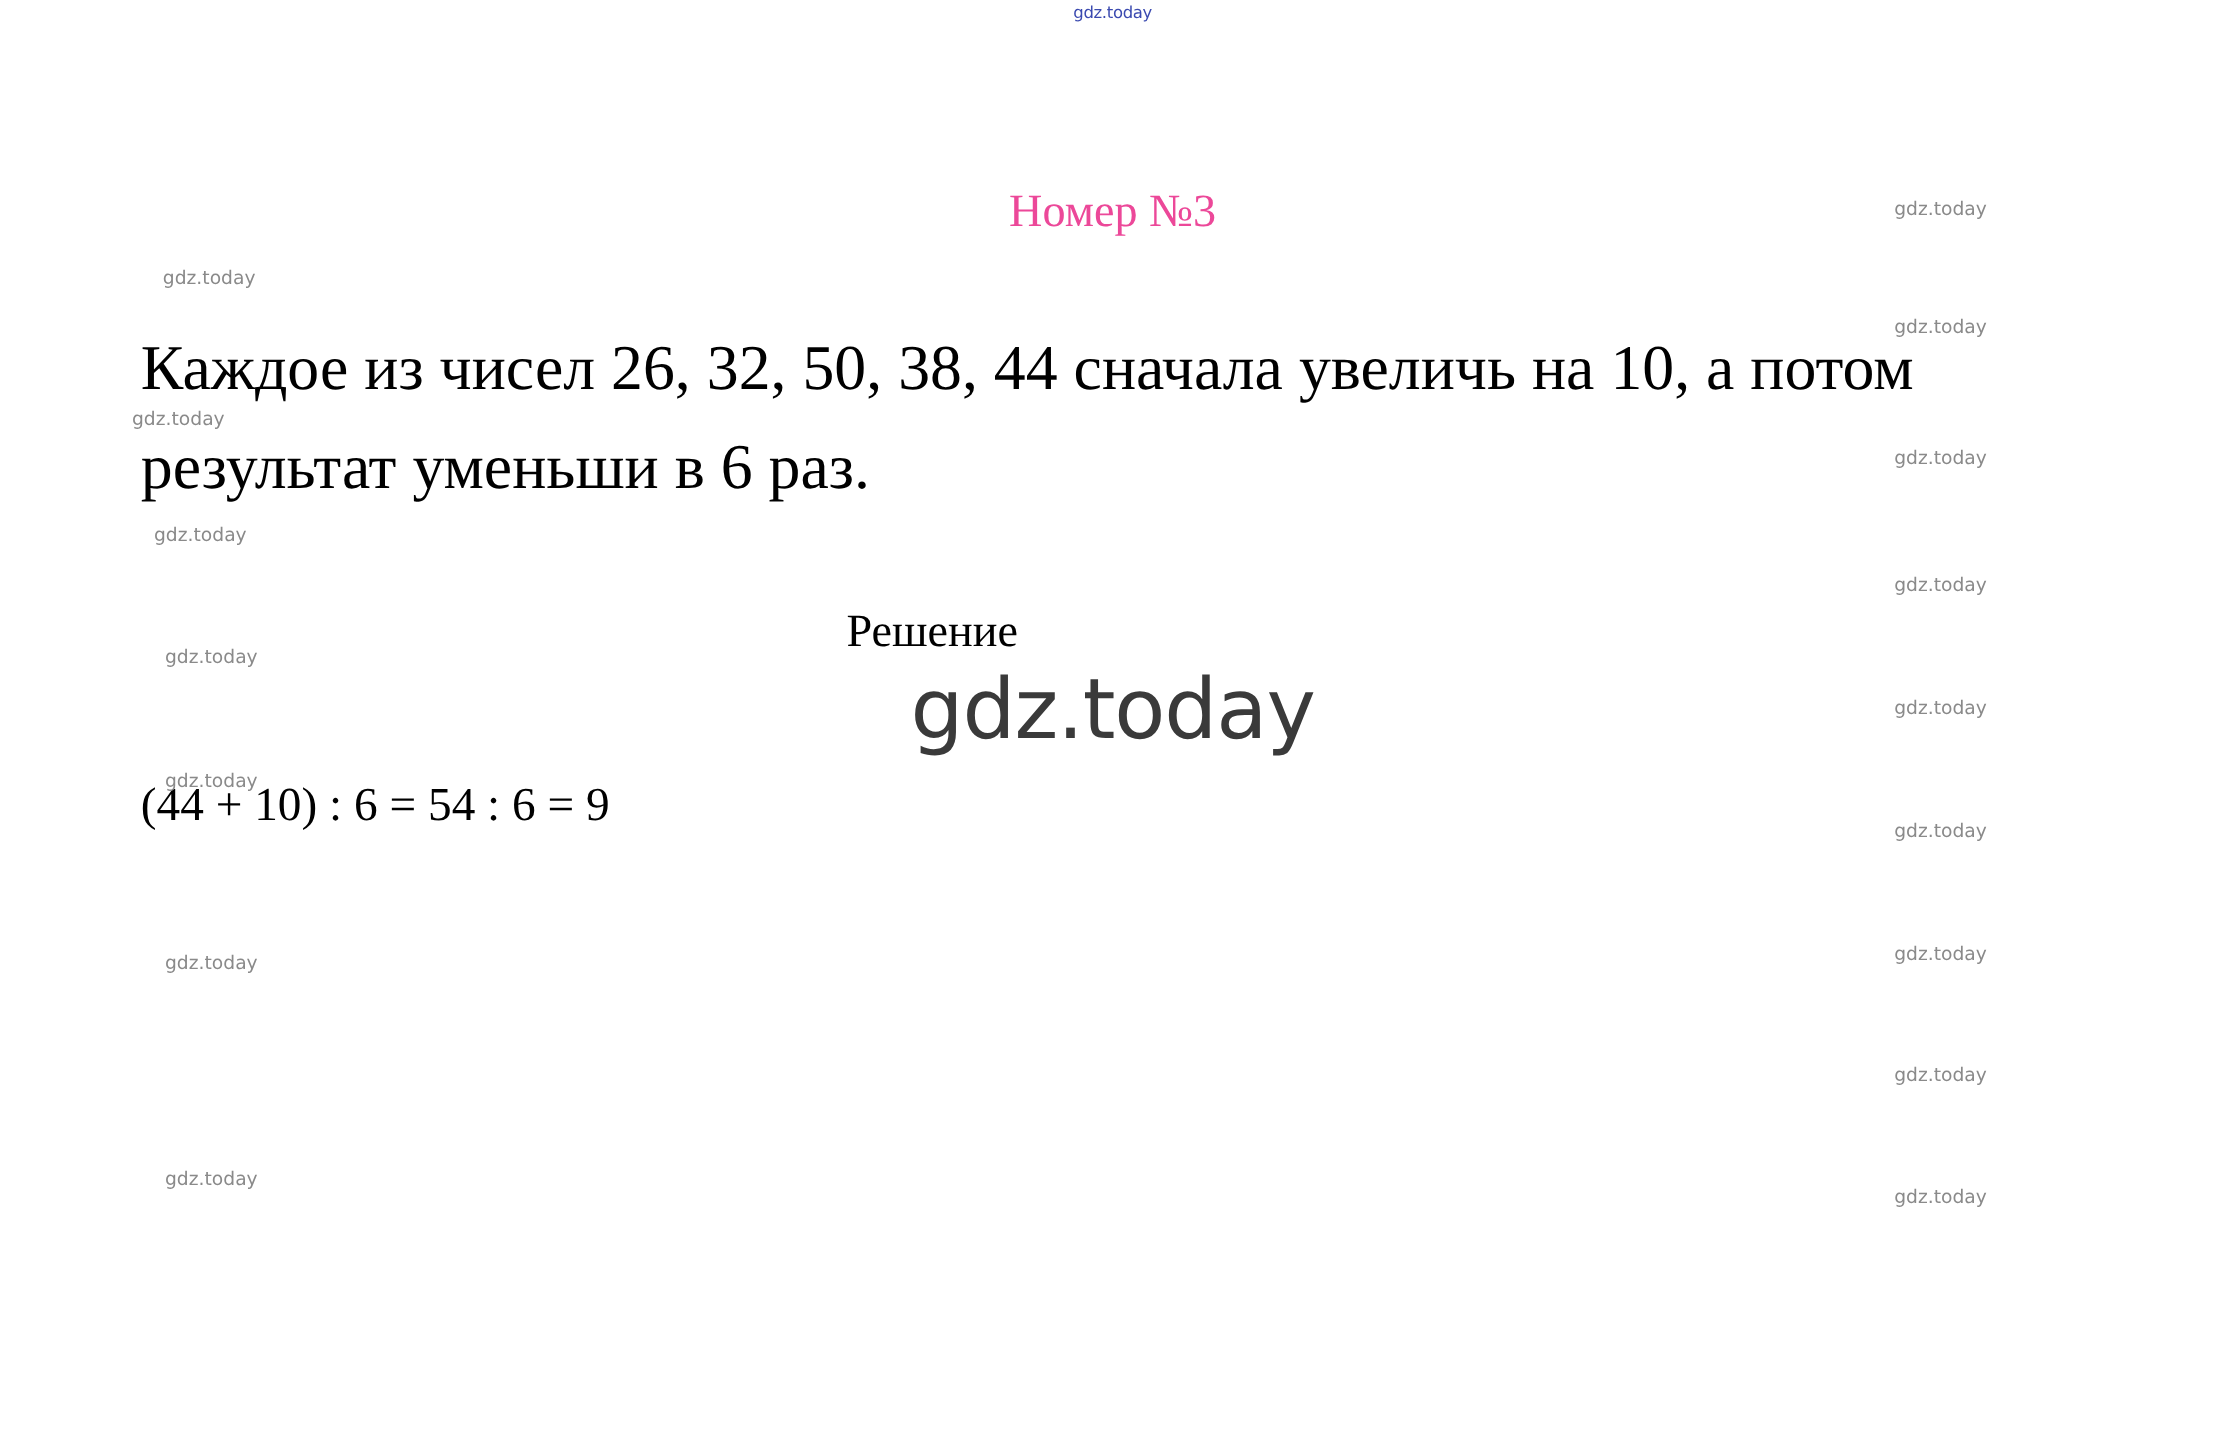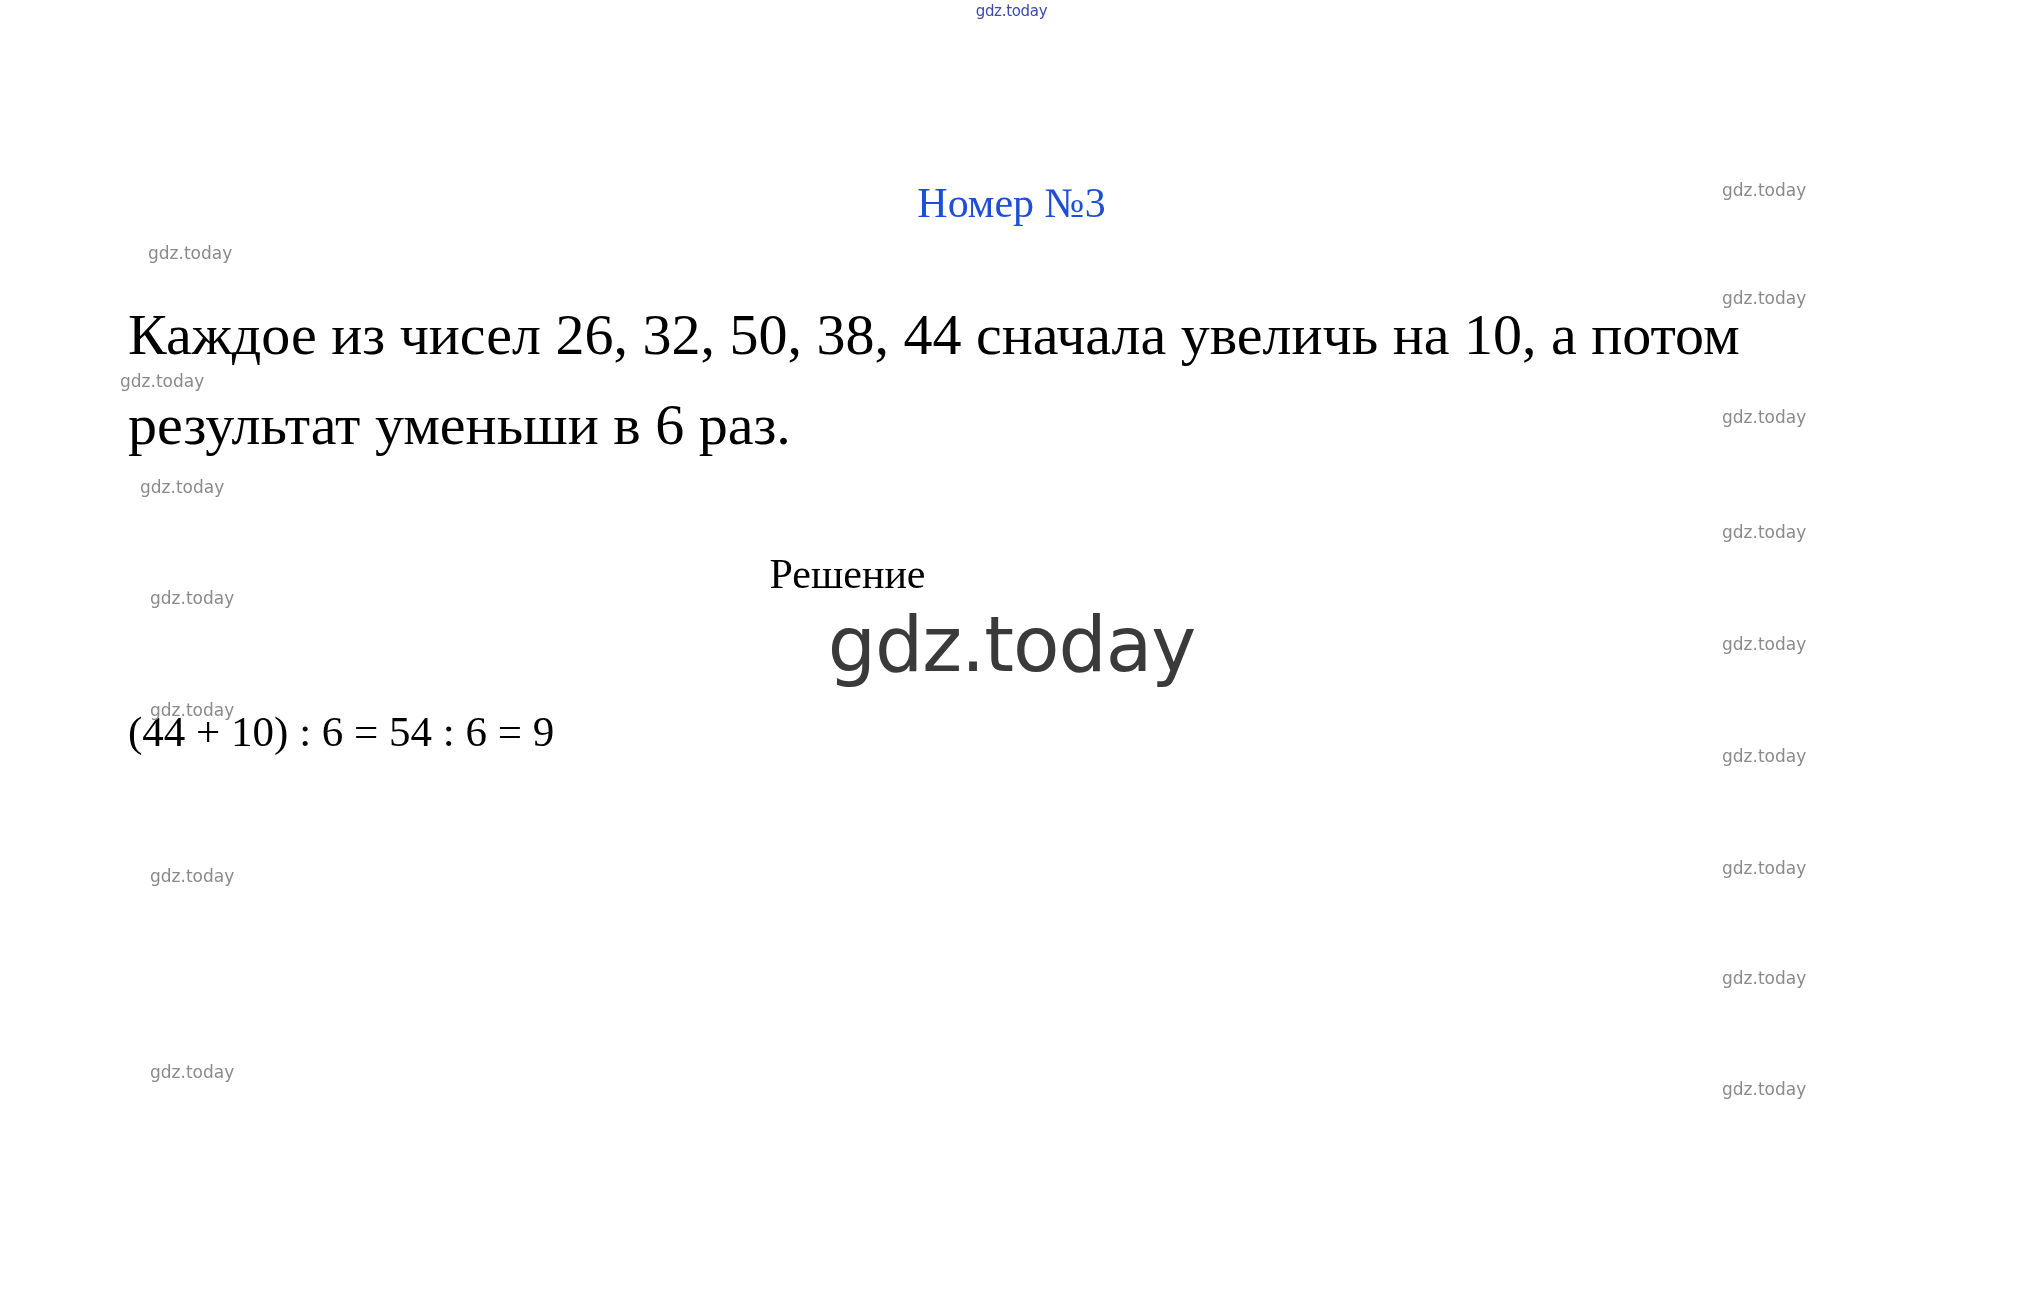--- a/index.html
+++ b/index.html
@@ -39,22 +39,21 @@
   }
 
   .title {
     position: absolute;
     left: 0;
     top: 168px;
     width: 2023px;
     text-align: center;
     font-size: 42px;
     font-family: "Liberation Serif", serif;
-    color: #1d4ed8;
-    margin-top: 11px;
+    color: #ec4899;
   }
 
   .task-text {
     position: absolute;
     left: 128px;
     top: 290px;
     width: 1720px;
     font-size: 58px;
     line-height: 1.55;
     color: #000;

